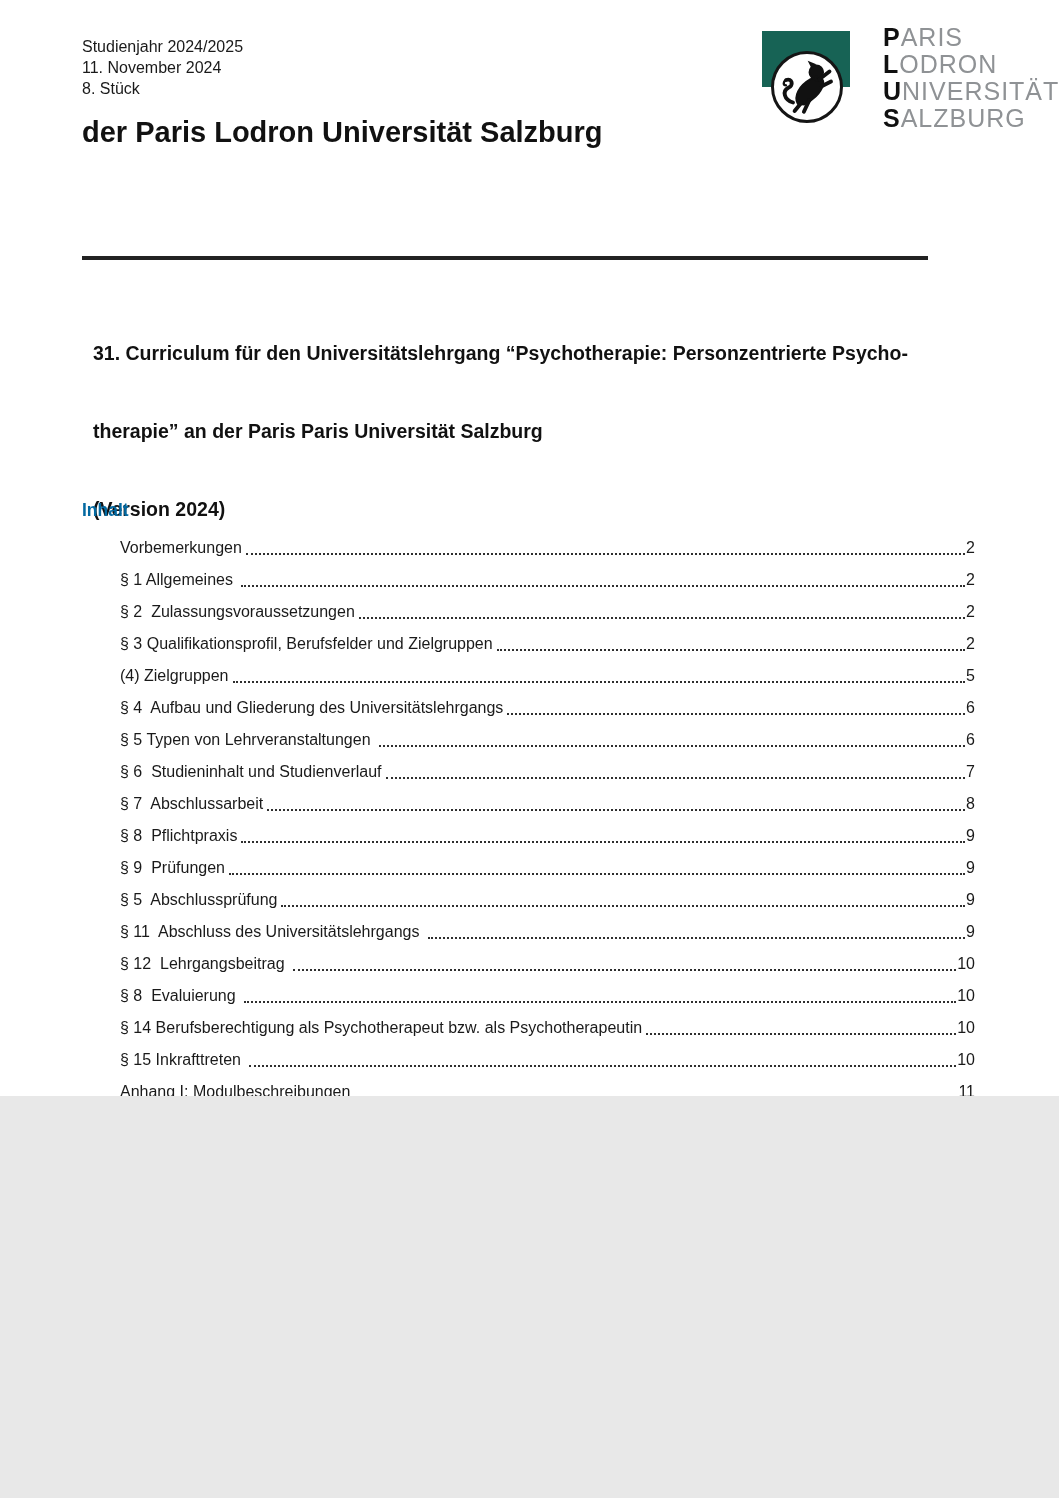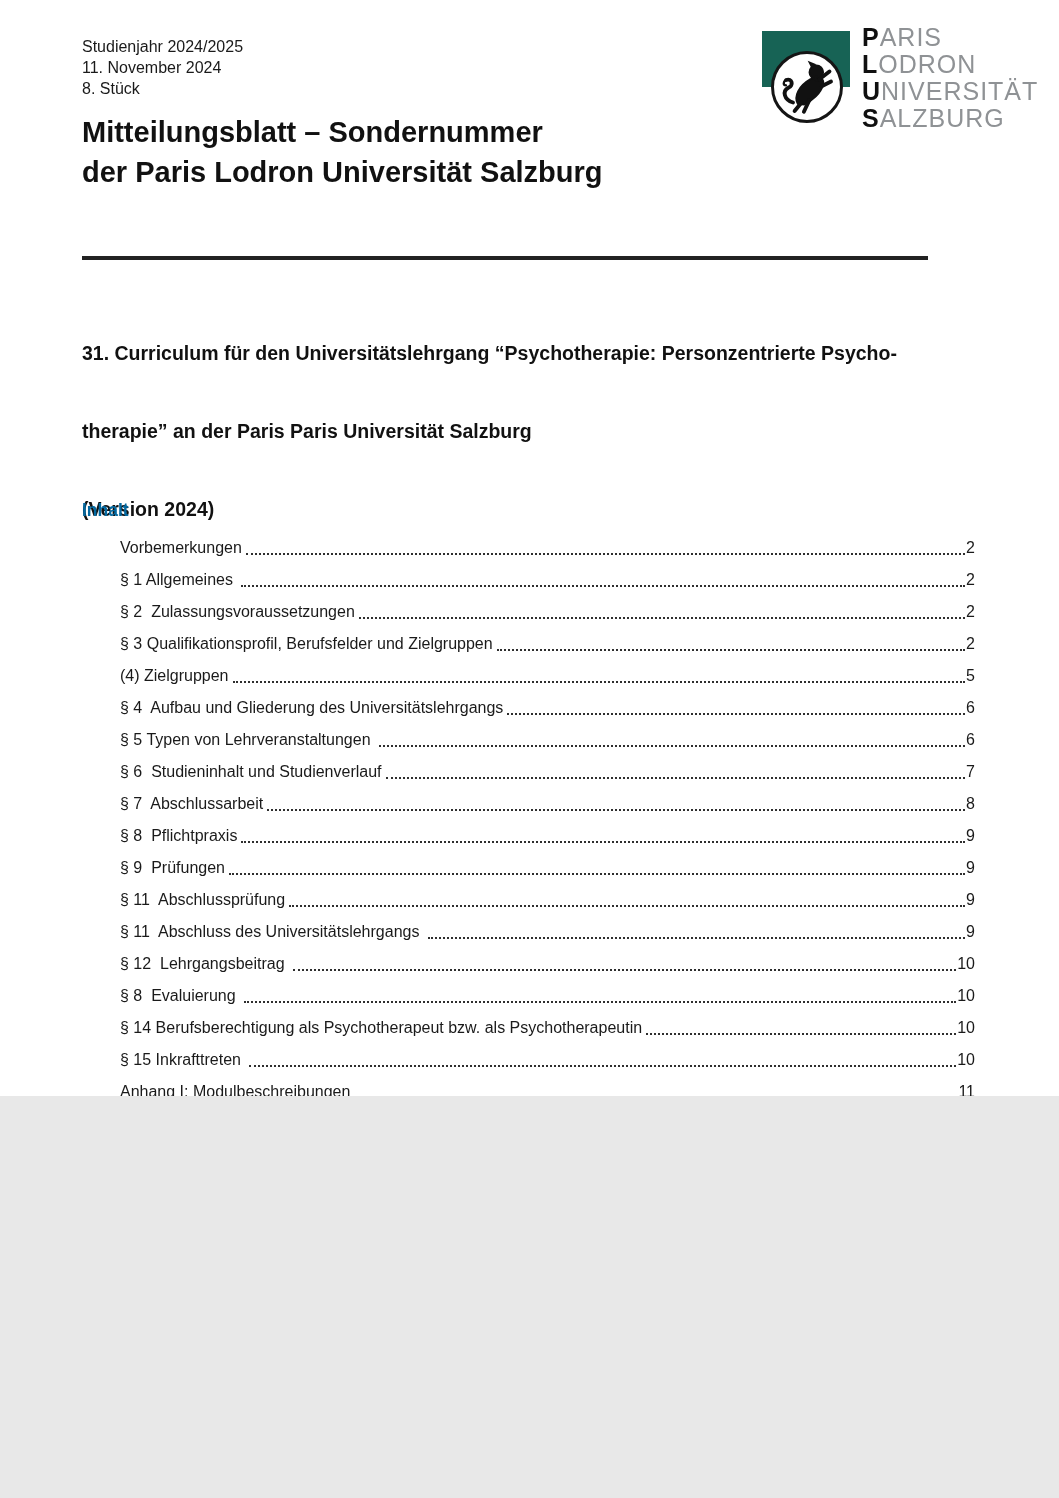--- a/index.html
+++ b/index.html
@@ -15,29 +15,29 @@
   .meta{position:absolute;left:82px;top:36px;font-size:16px;line-height:21px;}
   
   .logo{position:absolute;left:762px;top:31px;width:250px;height:100px;}
   .logo-rect{position:absolute;left:0;top:0;width:88px;height:56px;background:#176355;}
   .logo-circle{
     position:absolute;left:9px;top:20px;width:72px;height:72px;
     border-radius:50%;background:#fff;border:3px solid #151515;box-sizing:border-box;
   }
   .logo-circle svg{position:absolute;left:2px;top:2px;}
   .wordmark{position:absolute;left:100px;top:-7px;width:160px;}
-  .wm-line{font-size:25px;line-height:27px;letter-spacing:1px;white-space:nowrap;}
+  .wm-line{font-size:25px;line-height:27px;letter-spacing:1px;white-space:nowrap;margin-left:21px;}
   .wm-i{font-weight:bold;color:#101010;}
   .wm-r{font-weight:normal;color:#8F9295;}
   
   .title{position:absolute;left:82px;top:112px;font-size:29px;line-height:40px;font-weight:bold;color:#111;}
   
   .rule{position:absolute;left:82px;top:256px;width:846px;height:4px;background:#222;}
   
-  .section-heading{position:absolute;left:82px;top:288px;font-size:19.5px;line-height:26px;font-weight:bold;color:#111;white-space:pre;}
+  .section-heading{position:absolute;left:93px;top:288px;font-size:19.5px;line-height:26px;font-weight:bold;color:#111;white-space:pre;}
   
   .toc-heading{position:absolute;left:82px;top:500px;font-size:17.5px;font-weight:bold;color:#0369a1;}
   .toc{position:absolute;left:82px;top:532px;width:893px;}
   .toc-row{display:flex;align-items:flex-end;height:32px;margin-left:38px;justify-content:flex-end;}
   .toc-row.flush{margin-left:32px;}
   .toc-label{font-size:16px;line-height:32px;white-space:pre;flex:0 0 auto;}
   .toc-dots{flex:1 1 auto;border-bottom:2px dotted #2e2e2e;margin:0 1px 9px 4px;min-width:12px;}
   .toc-page{font-size:16px;line-height:32px;flex:0 0 auto;text-align:right;}
   
   .next-page-edge{position:absolute;left:95px;top:1491px;width:352px;height:7px;background:#176355;}
@@ -80,21 +80,20 @@
     </div>
     <div class="wordmark">
       <div class="wm-line"><span class="wm-i">P</span><span class="wm-r">ARIS</span></div>
       <div class="wm-line"><span class="wm-i">L</span><span class="wm-r">ODRON</span></div>
       <div class="wm-line"><span class="wm-i">U</span><span class="wm-r">NIVERSITÄT</span></div>
       <div class="wm-line"><span class="wm-i">S</span><span class="wm-r">ALZBURG</span></div>
     </div>
   </div>
 
   <div class="title">
-    <div>Mitteilungsblatt – Sondernummer</div>
     <div>der Paris Lodron Universität Salzburg</div>
   </div>
 
   <div class="rule"></div>
 
   <div class="section-heading">
     <div>31. Curriculum für den Universitätslehrgang “Psychotherapie: Personzentrierte Psycho-</div>
     <div>therapie” an der Paris Paris Universität Salzburg</div>
     <div>(Version 2024)</div>
   </div>
@@ -152,21 +151,21 @@
         <span class="toc-label">§ 8  Pflichtpraxis</span>
         <span class="toc-dots"></span>
         <span class="toc-page">9</span>
       </div>
       <div class="toc-row">
         <span class="toc-label">§ 9  Prüfungen</span>
         <span class="toc-dots"></span>
         <span class="toc-page">9</span>
       </div>
       <div class="toc-row">
-        <span class="toc-label">§ 11  Abschlussprüfung</span>
+        <span class="toc-label">§ 5  Abschlussprüfung</span>
         <span class="toc-dots"></span>
         <span class="toc-page">9</span>
       </div>
       <div class="toc-row">
         <span class="toc-label">§ 11  Abschluss des Universitätslehrgangs </span>
         <span class="toc-dots"></span>
         <span class="toc-page">9</span>
       </div>
       <div class="toc-row">
         <span class="toc-label">§ 12  Lehrgangsbeitrag </span>

